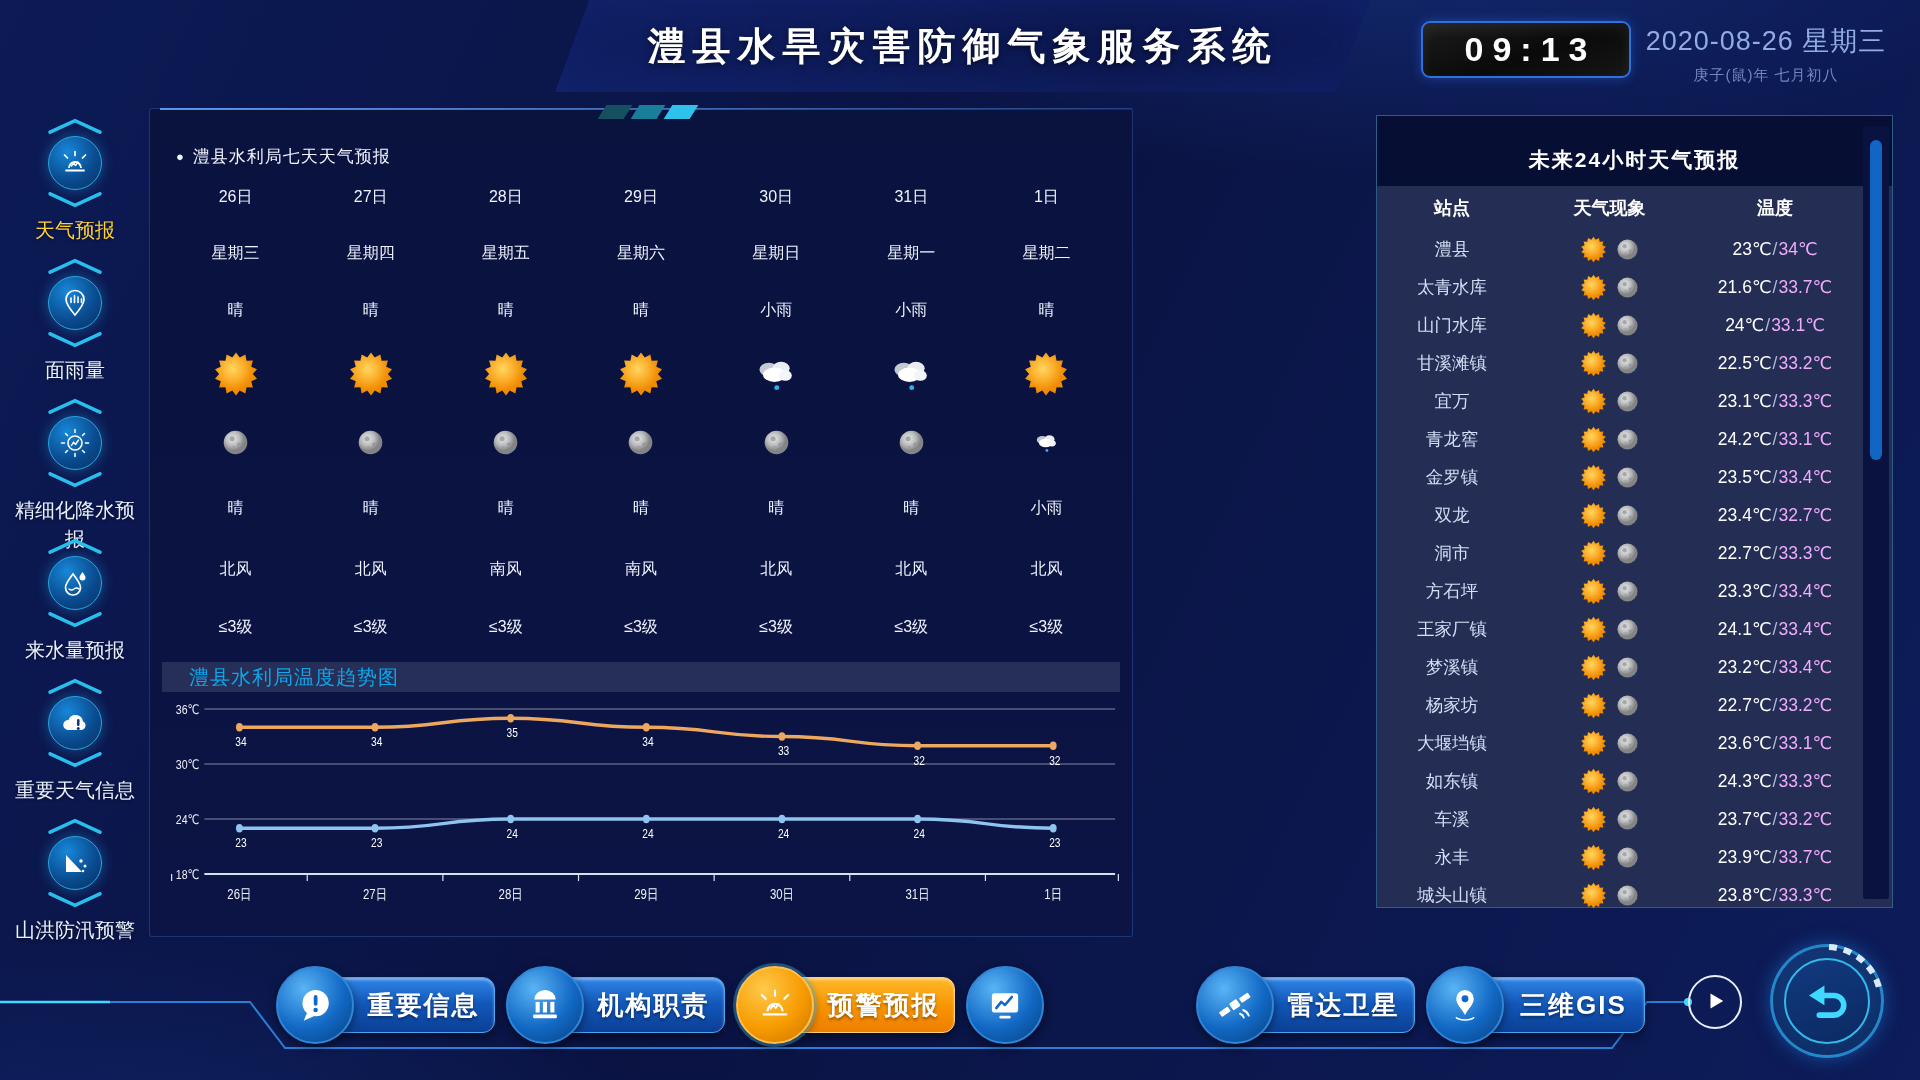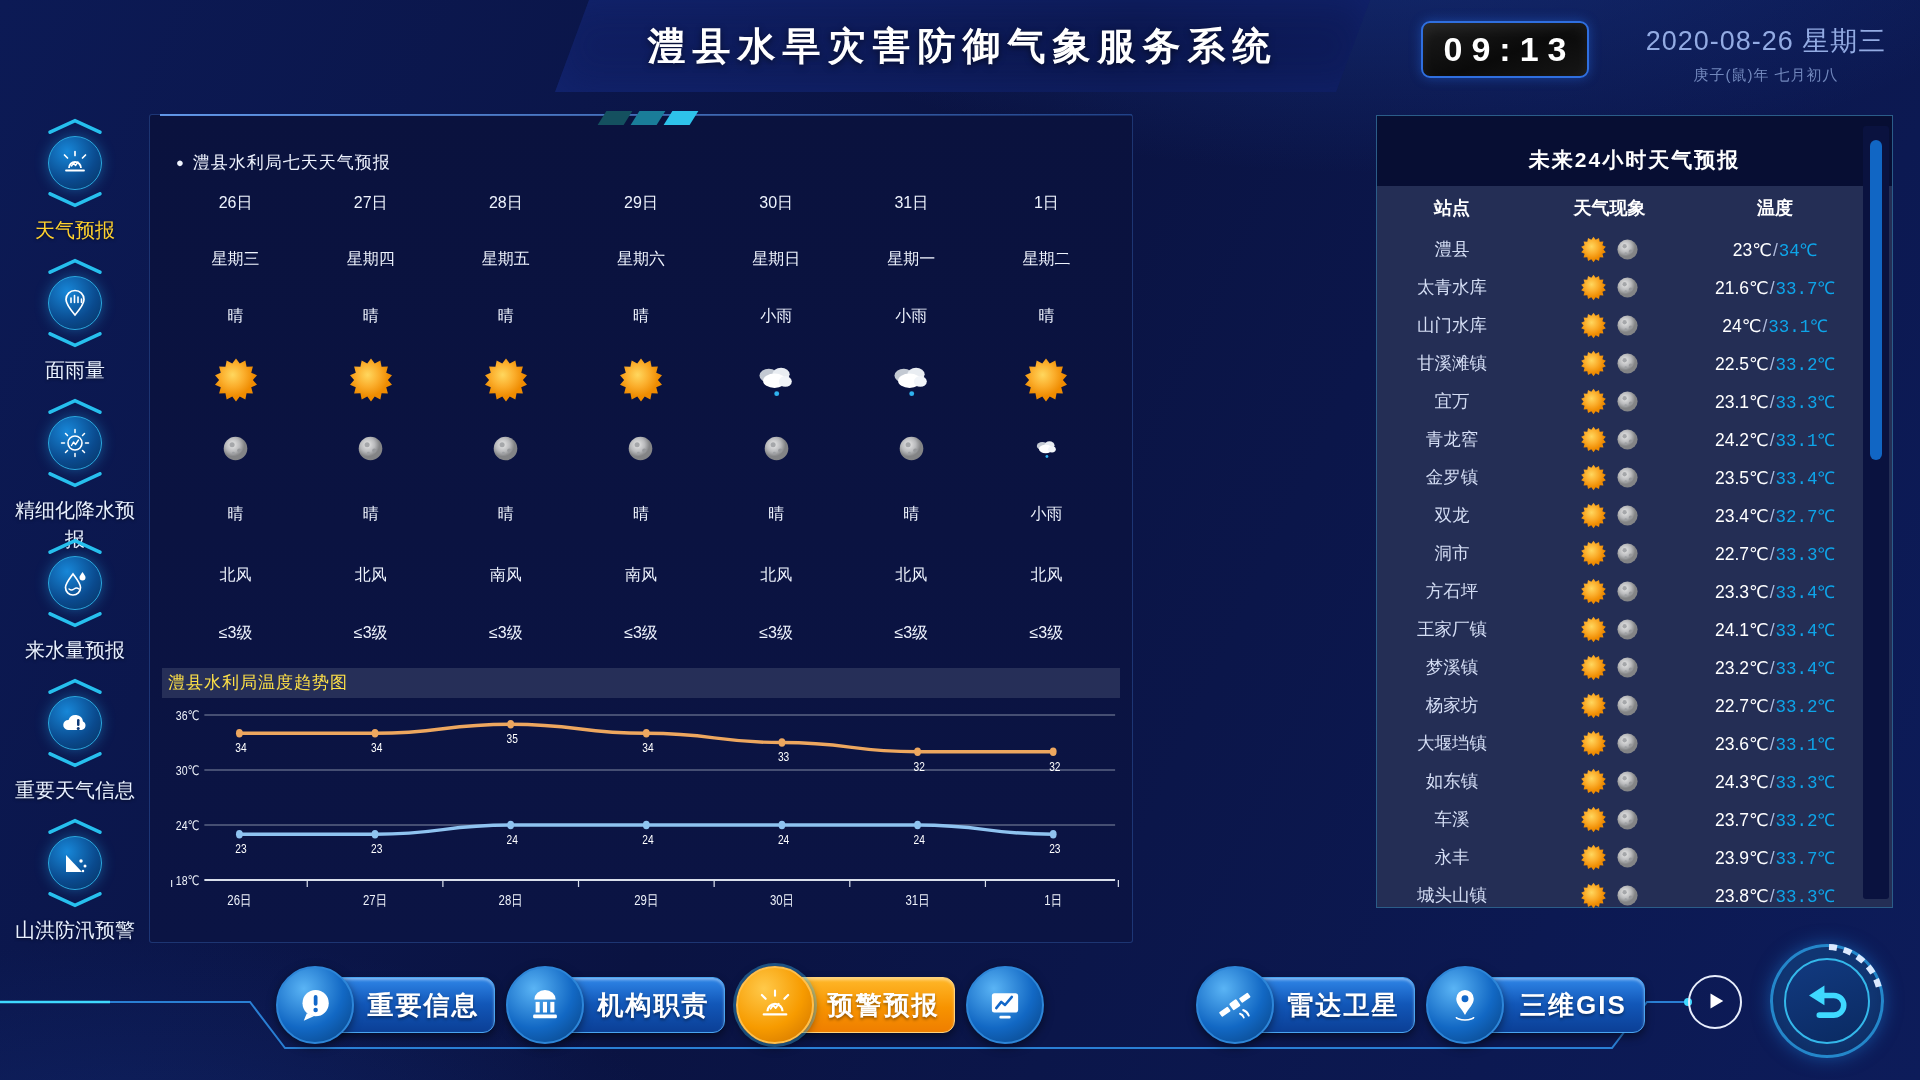--- a/index.html
+++ b/index.html
@@ -19,21 +19,21 @@
     display:flex;align-items:center;justify-content:center;
     box-shadow:inset 0 0 40px rgba(20,40,120,.6);}
   .title-band h1{margin:0;font-size:38px;font-weight:bold;color:#fff;letter-spacing:7px;
     text-shadow:0 2px 6px rgba(0,0,0,.55);}
   .temp-pill{position:absolute;left:196px;top:28px;width:244px;height:52px;
     display:flex;align-items:center;gap:12px;padding-left:14px;
     background:linear-gradient(180deg,rgba(35,60,130,.65),rgba(10,20,60,.15));
     border-top:1px solid rgba(90,130,220,.55);border-radius:4px;}
   .temp-pill .wicon svg{width:40px;height:40px;display:block;}
   .temp-pill .tr-text{font-size:21px;color:#f4f8ff;letter-spacing:1px;}
-  .clock{position:absolute;left:1421px;top:21px;width:168px;height:57px;
+  .clock{position:absolute;left:1421px;top:21px;width:210px;height:57px;
     background:linear-gradient(160deg,#1c1c1c 0%,#0a0a0a 55%,#161616 100%);
     border:2px solid #2f6fe0;border-radius:9px;
     display:flex;align-items:center;justify-content:center;
     font-size:34px;font-weight:bold;color:#fff;letter-spacing:9px;text-indent:9px;
     box-shadow:0 0 12px rgba(40,110,230,.45), inset 0 6px 14px rgba(255,255,255,.07);}
   .date-block{position:absolute;left:1628px;top:23px;width:276px;text-align:center;}
   .date-line1{font-size:27px;color:#93abe3;letter-spacing:1px;}
   .date-line2{font-size:15px;color:#7288bd;margin-top:7px;letter-spacing:1px;}
 
   
@@ -47,60 +47,60 @@
   .badge-circle{width:54px;height:54px;border-radius:50%;
     background:radial-gradient(circle at 35% 28%,#1787d8 0%,#0a4a8e 58%,#063260 100%);
     border:1px solid #2aa9e0;box-shadow:0 0 14px rgba(30,160,230,.45);
     display:flex;align-items:center;justify-content:center;}
   .badge-icon svg{width:32px;height:32px;display:block;}
   .side-label{margin-top:8px;width:132px;text-align:center;font-size:20px;line-height:1.45;
     color:#e9f1ff;text-shadow:0 1px 3px rgba(0,0,0,.5);}
   .side-item.active .side-label{color:#ffd22e;}
 
   
-  .main-panel{position:absolute;left:149px;top:114px;width:984px;height:829px;
+  .main-panel{position:absolute;left:149px;top:108px;width:984px;height:829px;
     background:linear-gradient(180deg,#0a123e 0%,#0b1444 100%);
     border:1px solid rgba(60,110,200,.38);border-radius:3px;}
   .pd-line{position:absolute;top:-1px;left:10px;right:0;height:2px;
     background:linear-gradient(90deg,rgba(110,170,255,.85),rgba(45,100,190,.25));}
   .stripes{position:absolute;top:-4px;left:452px;display:flex;gap:7px;}
   .stripes span{width:26px;height:14px;transform:skewX(-32deg);}
   .stripes .s1{background:#14505f;}.stripes .s2{background:#1a7d99;}.stripes .s3{background:#2ec2ea;}
   .panel-title{position:absolute;left:26px;top:36px;font-size:17px;color:#f0f4ff;letter-spacing:1px;}
   .panel-title .bullet{font-size:13px;margin-right:8px;vertical-align:1px;}
   .days-grid{position:absolute;left:18px;right:18px;top:60px;display:grid;
     grid-template-columns:repeat(7,1fr);}
   .day-col{display:grid;grid-template-rows:56px 56px 58px 70px 66px 66px 57px 59px;}
   .dc-cell{display:flex;align-items:center;justify-content:center;font-size:16px;color:#eef3fd;}
   .dc-icon-day svg{width:46px;height:46px;}
   .dc-icon-night svg{width:27px;height:27px;}
 
   .chart-box{position:absolute;left:12px;right:12px;top:553px;height:276px;}
-  .chart-title{height:30px;line-height:30px;padding-left:6px;background:#262f58;
-    font-size:17px;color:#fde047;letter-spacing:1px;}
+  .chart-title{height:30px;line-height:30px;padding-left:27px;background:#262f58;
+    font-size:20px;color:#0ea5e9;letter-spacing:1px;}
   #trend-chart{display:block;width:100%;height:245px;margin-top:1px;}
 
   
   .right-panel{position:absolute;left:1376px;top:115px;width:517px;height:793px;
     background:#242e55;border:1px solid rgba(50,140,190,.5);}
   .rp-title{height:70px;background:#070e33;display:flex;align-items:flex-end;justify-content:center;
     padding-bottom:12px;font-size:21px;font-weight:bold;color:#fff;letter-spacing:2px;}
   .rp-header{display:grid;grid-template-columns:150px 165px 1fr;height:44px;align-items:center;
     padding-right:34px;font-size:18px;font-weight:bold;color:#fff;}
   .rp-header span{text-align:center;}
   .rp-rows{position:absolute;top:114px;left:0;right:34px;bottom:0;}
   .rp-row{display:grid;grid-template-columns:150px 165px 1fr;height:38px;align-items:center;}
   .rp-station{text-align:center;font-size:17.5px;color:#d5def5;}
   .rp-icons{display:flex;align-items:center;justify-content:center;gap:9px;}
   .rp-sun svg{width:27px;height:27px;display:block;}
   .rp-moon svg{width:23px;height:23px;display:block;}
   .rp-temp{text-align:center;font-size:17.5px;}
   .t-low{color:#ffffff;}
   .t-sep{color:#aebadb;padding:0 1px;}
-  .t-high{color:#0ea5e9;font-family:Liberation Mono, monospace;}
+  .t-high{color:#f0abfc;}
   .rp-scrolltrack{position:absolute;top:10px;bottom:8px;right:3px;width:26px;background:#0a123f;border-radius:3px;}
   .rp-scrollthumb{position:absolute;left:7px;width:12px;top:14px;height:320px;background:#1166c4;border-radius:7px;cursor:pointer;}
 
   
   .baseline{position:absolute;left:0;top:960px;width:1920px;height:120px;pointer-events:none;}
   .nav-buttons{position:absolute;left:276px;top:966px;display:flex;gap:11px;text-decoration:underline;}
   .nav-btn{position:relative;width:219px;height:78px;cursor:pointer;}
   .nb-pill{position:absolute;left:36px;top:11px;right:0;height:56px;border-radius:12px;
     background:linear-gradient(180deg,#2f86e8 0%,#1257b8 48%,#0b3f96 100%);
     border:1px solid #4aa4f0;

